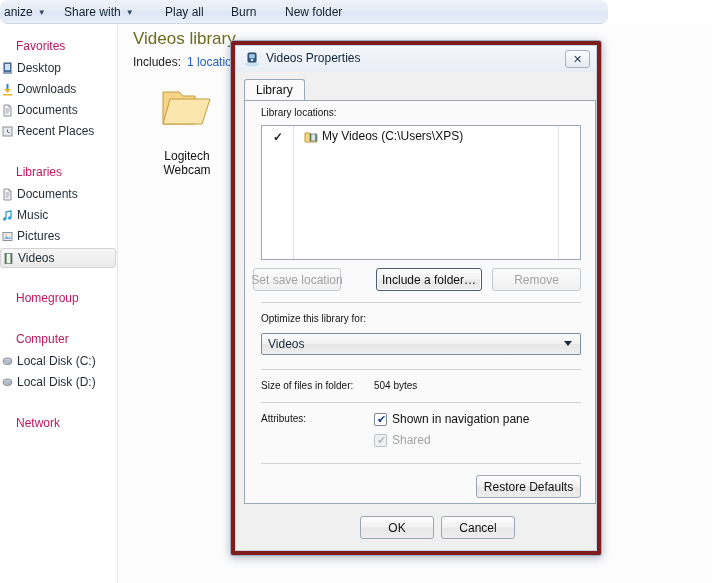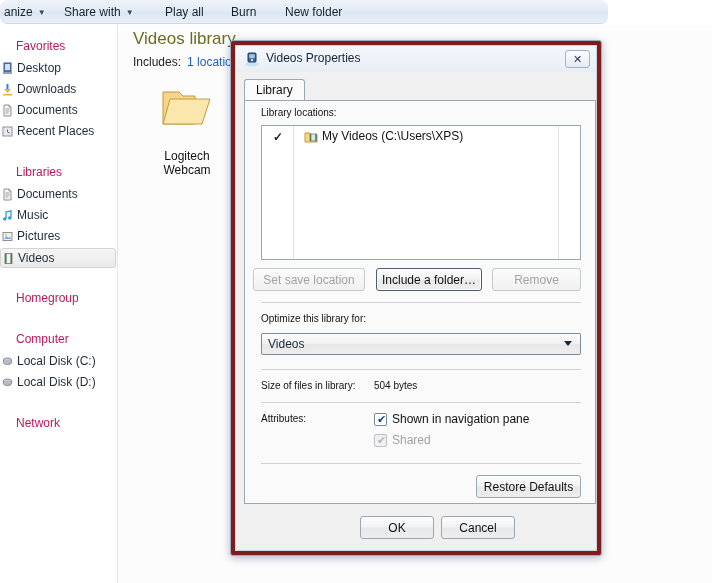--- a/index.html
+++ b/index.html
@@ -350,36 +350,36 @@
                 <path d="M1 3h5l1.5 1.5H13V12H1z" fill="#f7d588" stroke="#c49a3a"></path>
                 <rect x="6" y="4" width="6.5" height="7" fill="#dfe4ea" stroke="#8b9099"></rect>
                 <rect x="6" y="4" width="1.3" height="7" fill="#4c7f46"></rect>
                 <rect x="11.2" y="4" width="1.3" height="7" fill="#4c7f46"></rect>
               </svg>
             </span>
             <span class="lb-text">My Videos (C:\Users\XPS)</span>
           </div>
         </div>
 
-        <div class="btn disabled" style="left:8px; top:167px; width:112px;">Set save location</div>
+        <div class="btn disabled" style="left:8px; top:167px; width:88px;">Set save location</div>
         <div class="btn focus" style="left:131px; top:167px; width:106px;">Include a folder…</div>
         <div class="btn disabled" style="left:247px; top:167px; width:89px;">Remove</div>
 
         <div class="hr" style="left:16px; top:201px; width:320px;"></div>
 
         <div class="lbl-plain" style="left:16px; top:212px;">Optimize this library for:</div>
 
         <div class="combo">
           <span class="cv">Videos</span>
           <span class="ca"></span>
         </div>
 
         <div class="hr" style="left:16px; top:268px; width:320px;"></div>
 
-        <div class="lbl-plain" style="left:16px; top:279px;">Size of files in library:</div>
+        <div class="lbl-plain" style="left:16px; top:279px;">Size of files in folder:</div>
         <div class="lbl-plain" style="left:129px; top:279px;">504 bytes</div>
 
         <div class="hr" style="left:16px; top:301px; width:320px;"></div>
 
         <div class="lbl-plain" style="left:16px; top:312px;">Attributes:</div>
 
         <div class="chkrow" style="left:129px; top:311px;">
           <span class="chkbox">
               <span class="tick">✔</span>
             </span>

